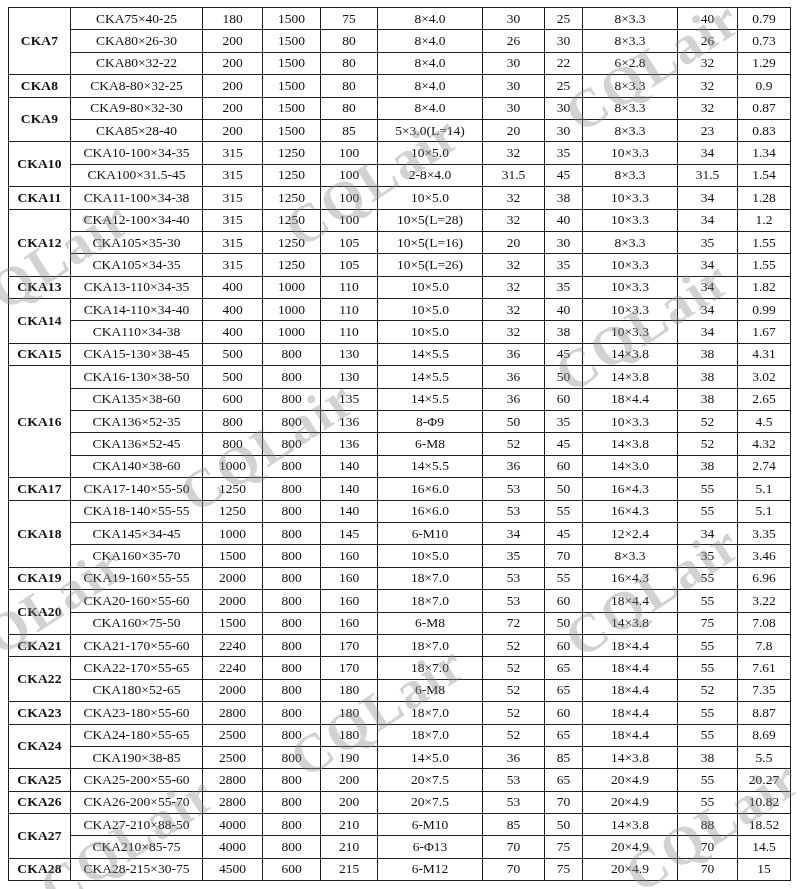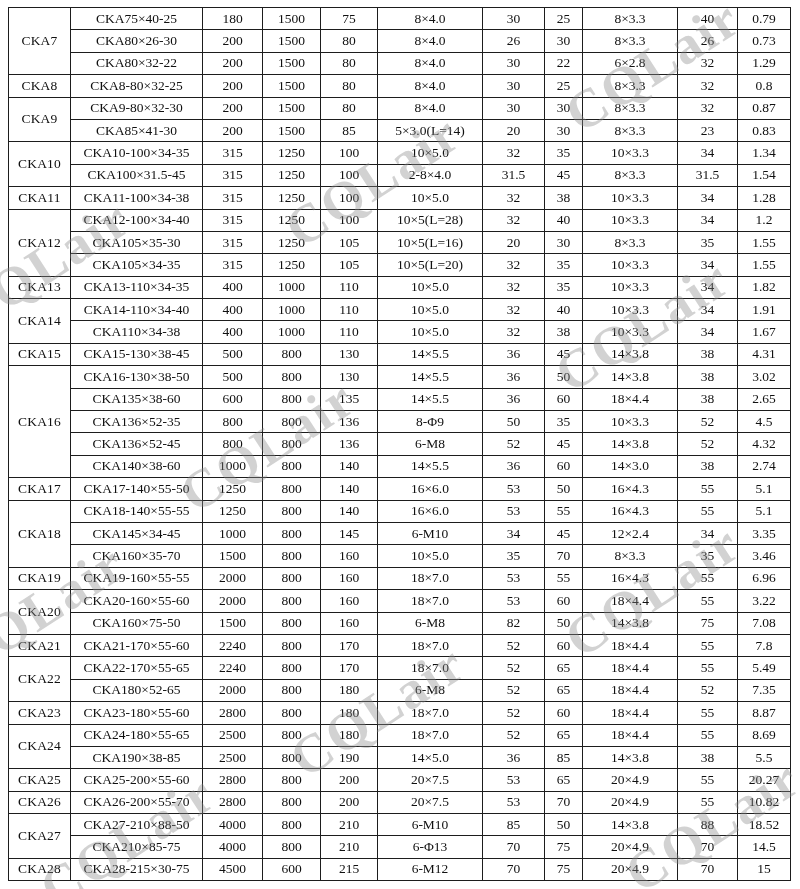--- a/index.html
+++ b/index.html
@@ -13,21 +13,21 @@
   }
   table.spec td {
     border:1px solid #1d1d1d;
     text-align:center; vertical-align:middle;
     font-size:13.5px; height:22.4px; line-height:1.05;
     padding:0 1px; white-space:nowrap; overflow:hidden;
     color:#101010;
   }
   td.group-cell {
     color:var(--group-color,#d40000);
-    font-weight:normal; font-size:14.5px;
+    font-weight:bold; font-size:14.5px;
     letter-spacing:.2px;
   }
   td.model-cell { font-size:13.5px; }
 
   .watermark-layer { position:absolute; inset:0; pointer-events:none; z-index:5; overflow:hidden; }
   .watermark {
     position:absolute;
     font-family:"Liberation Serif","DejaVu Serif",serif;
     font-weight:bold; font-size:54px; letter-spacing:2px;
     color:var(--watermark-color,#8a8a8a); opacity:.38;
@@ -95,37 +95,37 @@
           <td class="group-cell" rowspan="1">CKA8</td>
           <td class="model-cell">CKA8-80×32-25</td>
           <td>200</td>
           <td>1500</td>
           <td>80</td>
           <td>8×4.0</td>
           <td>30</td>
           <td>25</td>
           <td>8×3.3</td>
           <td>32</td>
-          <td>0.8</td>
+          <td>0.9</td>
         </tr>
         <tr>
           <td class="group-cell" rowspan="2">CKA9</td>
           <td class="model-cell">CKA9-80×32-30</td>
           <td>200</td>
           <td>1500</td>
           <td>80</td>
           <td>8×4.0</td>
           <td>30</td>
           <td>30</td>
           <td>8×3.3</td>
           <td>32</td>
           <td>0.87</td>
         </tr>
         <tr>
-          <td class="model-cell">CKA85×41-30</td>
+          <td class="model-cell">CKA85×28-40</td>
           <td>200</td>
           <td>1500</td>
           <td>85</td>
           <td>5×3.0(L=14)</td>
           <td>20</td>
           <td>30</td>
           <td>8×3.3</td>
           <td>23</td>
           <td>0.83</td>
         </tr>
@@ -190,21 +190,21 @@
           <td>30</td>
           <td>8×3.3</td>
           <td>35</td>
           <td>1.55</td>
         </tr>
         <tr>
           <td class="model-cell">CKA105×34-35</td>
           <td>315</td>
           <td>1250</td>
           <td>105</td>
-          <td>10×5(L=20)</td>
+          <td>10×5(L=26)</td>
           <td>32</td>
           <td>35</td>
           <td>10×3.3</td>
           <td>34</td>
           <td>1.55</td>
         </tr>
         <tr>
           <td class="group-cell" rowspan="1">CKA13</td>
           <td class="model-cell">CKA13-110×34-35</td>
           <td>400</td>
@@ -221,21 +221,21 @@
           <td class="group-cell" rowspan="2">CKA14</td>
           <td class="model-cell">CKA14-110×34-40</td>
           <td>400</td>
           <td>1000</td>
           <td>110</td>
           <td>10×5.0</td>
           <td>32</td>
           <td>40</td>
           <td>10×3.3</td>
           <td>34</td>
-          <td>1.91</td>
+          <td>0.99</td>
         </tr>
         <tr>
           <td class="model-cell">CKA110×34-38</td>
           <td>400</td>
           <td>1000</td>
           <td>110</td>
           <td>10×5.0</td>
           <td>32</td>
           <td>38</td>
           <td>10×3.3</td>
@@ -391,21 +391,21 @@
           <td>18×4.4</td>
           <td>55</td>
           <td>3.22</td>
         </tr>
         <tr>
           <td class="model-cell">CKA160×75-50</td>
           <td>1500</td>
           <td>800</td>
           <td>160</td>
           <td>6-M8</td>
-          <td>82</td>
+          <td>72</td>
           <td>50</td>
           <td>14×3.8</td>
           <td>75</td>
           <td>7.08</td>
         </tr>
         <tr>
           <td class="group-cell" rowspan="1">CKA21</td>
           <td class="model-cell">CKA21-170×55-60</td>
           <td>2240</td>
           <td>800</td>
@@ -421,21 +421,21 @@
           <td class="group-cell" rowspan="2">CKA22</td>
           <td class="model-cell">CKA22-170×55-65</td>
           <td>2240</td>
           <td>800</td>
           <td>170</td>
           <td>18×7.0</td>
           <td>52</td>
           <td>65</td>
           <td>18×4.4</td>
           <td>55</td>
-          <td>5.49</td>
+          <td>7.61</td>
         </tr>
         <tr>
           <td class="model-cell">CKA180×52-65</td>
           <td>2000</td>
           <td>800</td>
           <td>180</td>
           <td>6-M8</td>
           <td>52</td>
           <td>65</td>
           <td>18×4.4</td>

